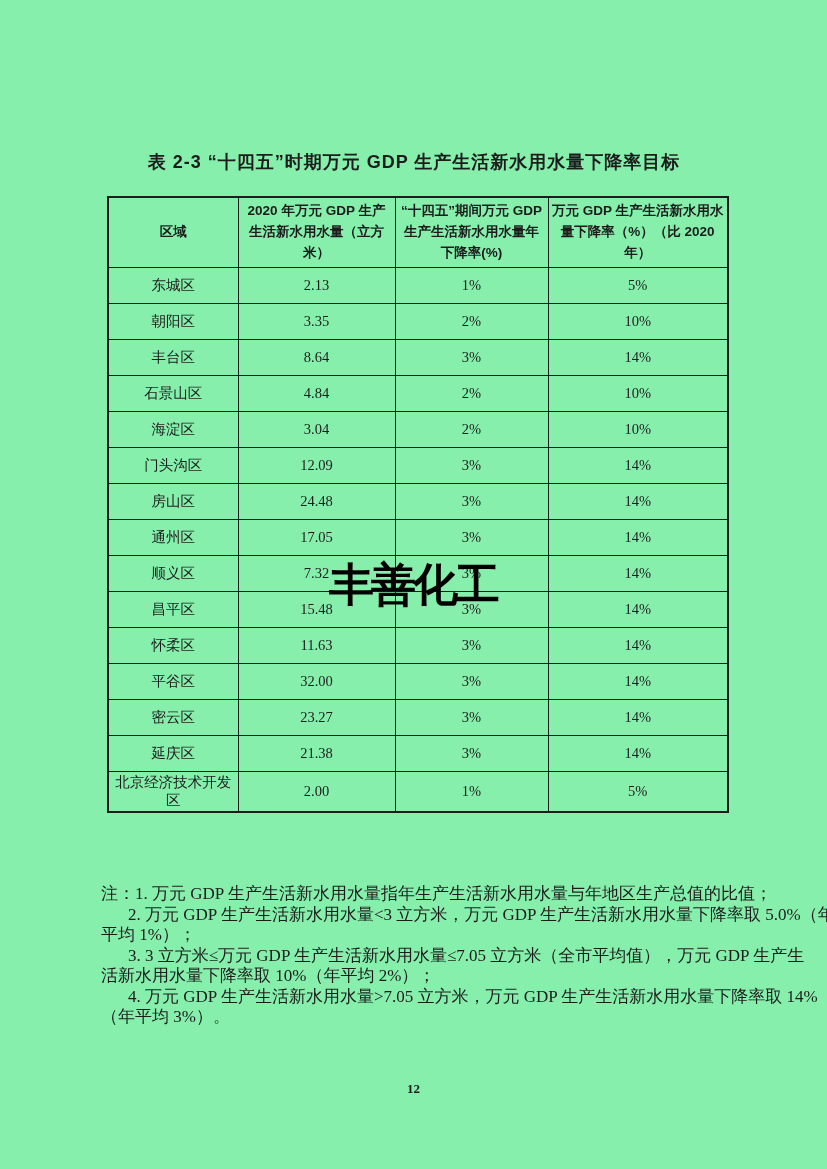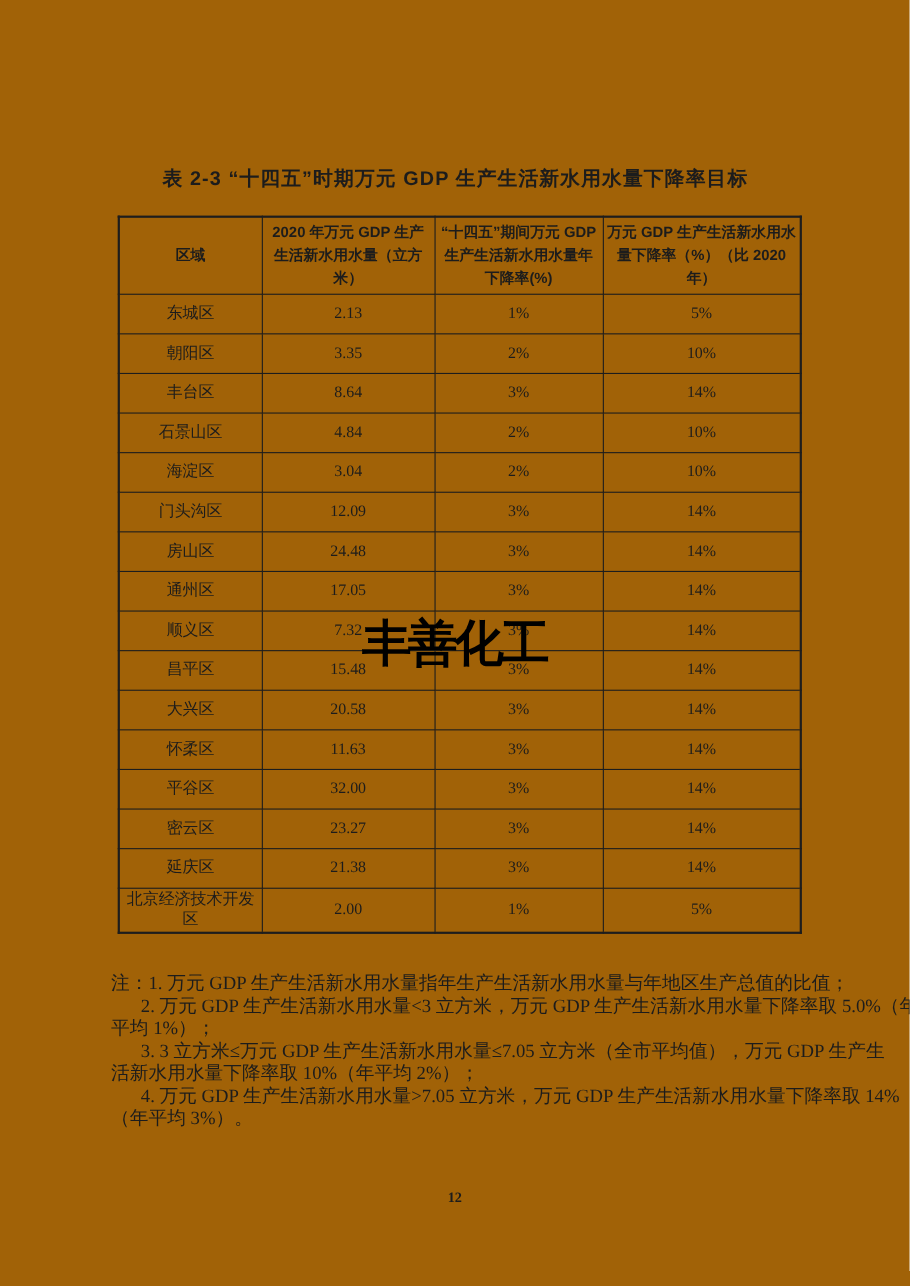--- a/index.html
+++ b/index.html
@@ -1,20 +1,20 @@
 <!DOCTYPE html>
 <html><head>
 <meta charset="utf-8">
 <style>
   html, body { margin: 0; padding: 0; background: #ffffff; }
   .page {
     position: relative;
     width: 827px;
     height: 1169px;
-    background: #a16207;
+    background: #86efac;
     font-family: "Liberation Serif", "DejaVu Serif", serif;
     color: #1c1c1c;
     overflow: hidden;
   }
   .doc-title {
     position: absolute;
     top: 150px;
     left: 104px;
     width: 620px;
     margin: 0;
@@ -160,26 +160,20 @@
           <td>3%</td>
           <td>14%</td>
         </tr>
         <tr>
           <td>昌平区</td>
           <td>15.48</td>
           <td>3%</td>
           <td>14%</td>
         </tr>
         <tr>
-          <td>大兴区</td>
-          <td>20.58</td>
-          <td>3%</td>
-          <td>14%</td>
-        </tr>
-        <tr>
           <td>怀柔区</td>
           <td>11.63</td>
           <td>3%</td>
           <td>14%</td>
         </tr>
         <tr>
           <td>平谷区</td>
           <td>32.00</td>
           <td>3%</td>
           <td>14%</td>

